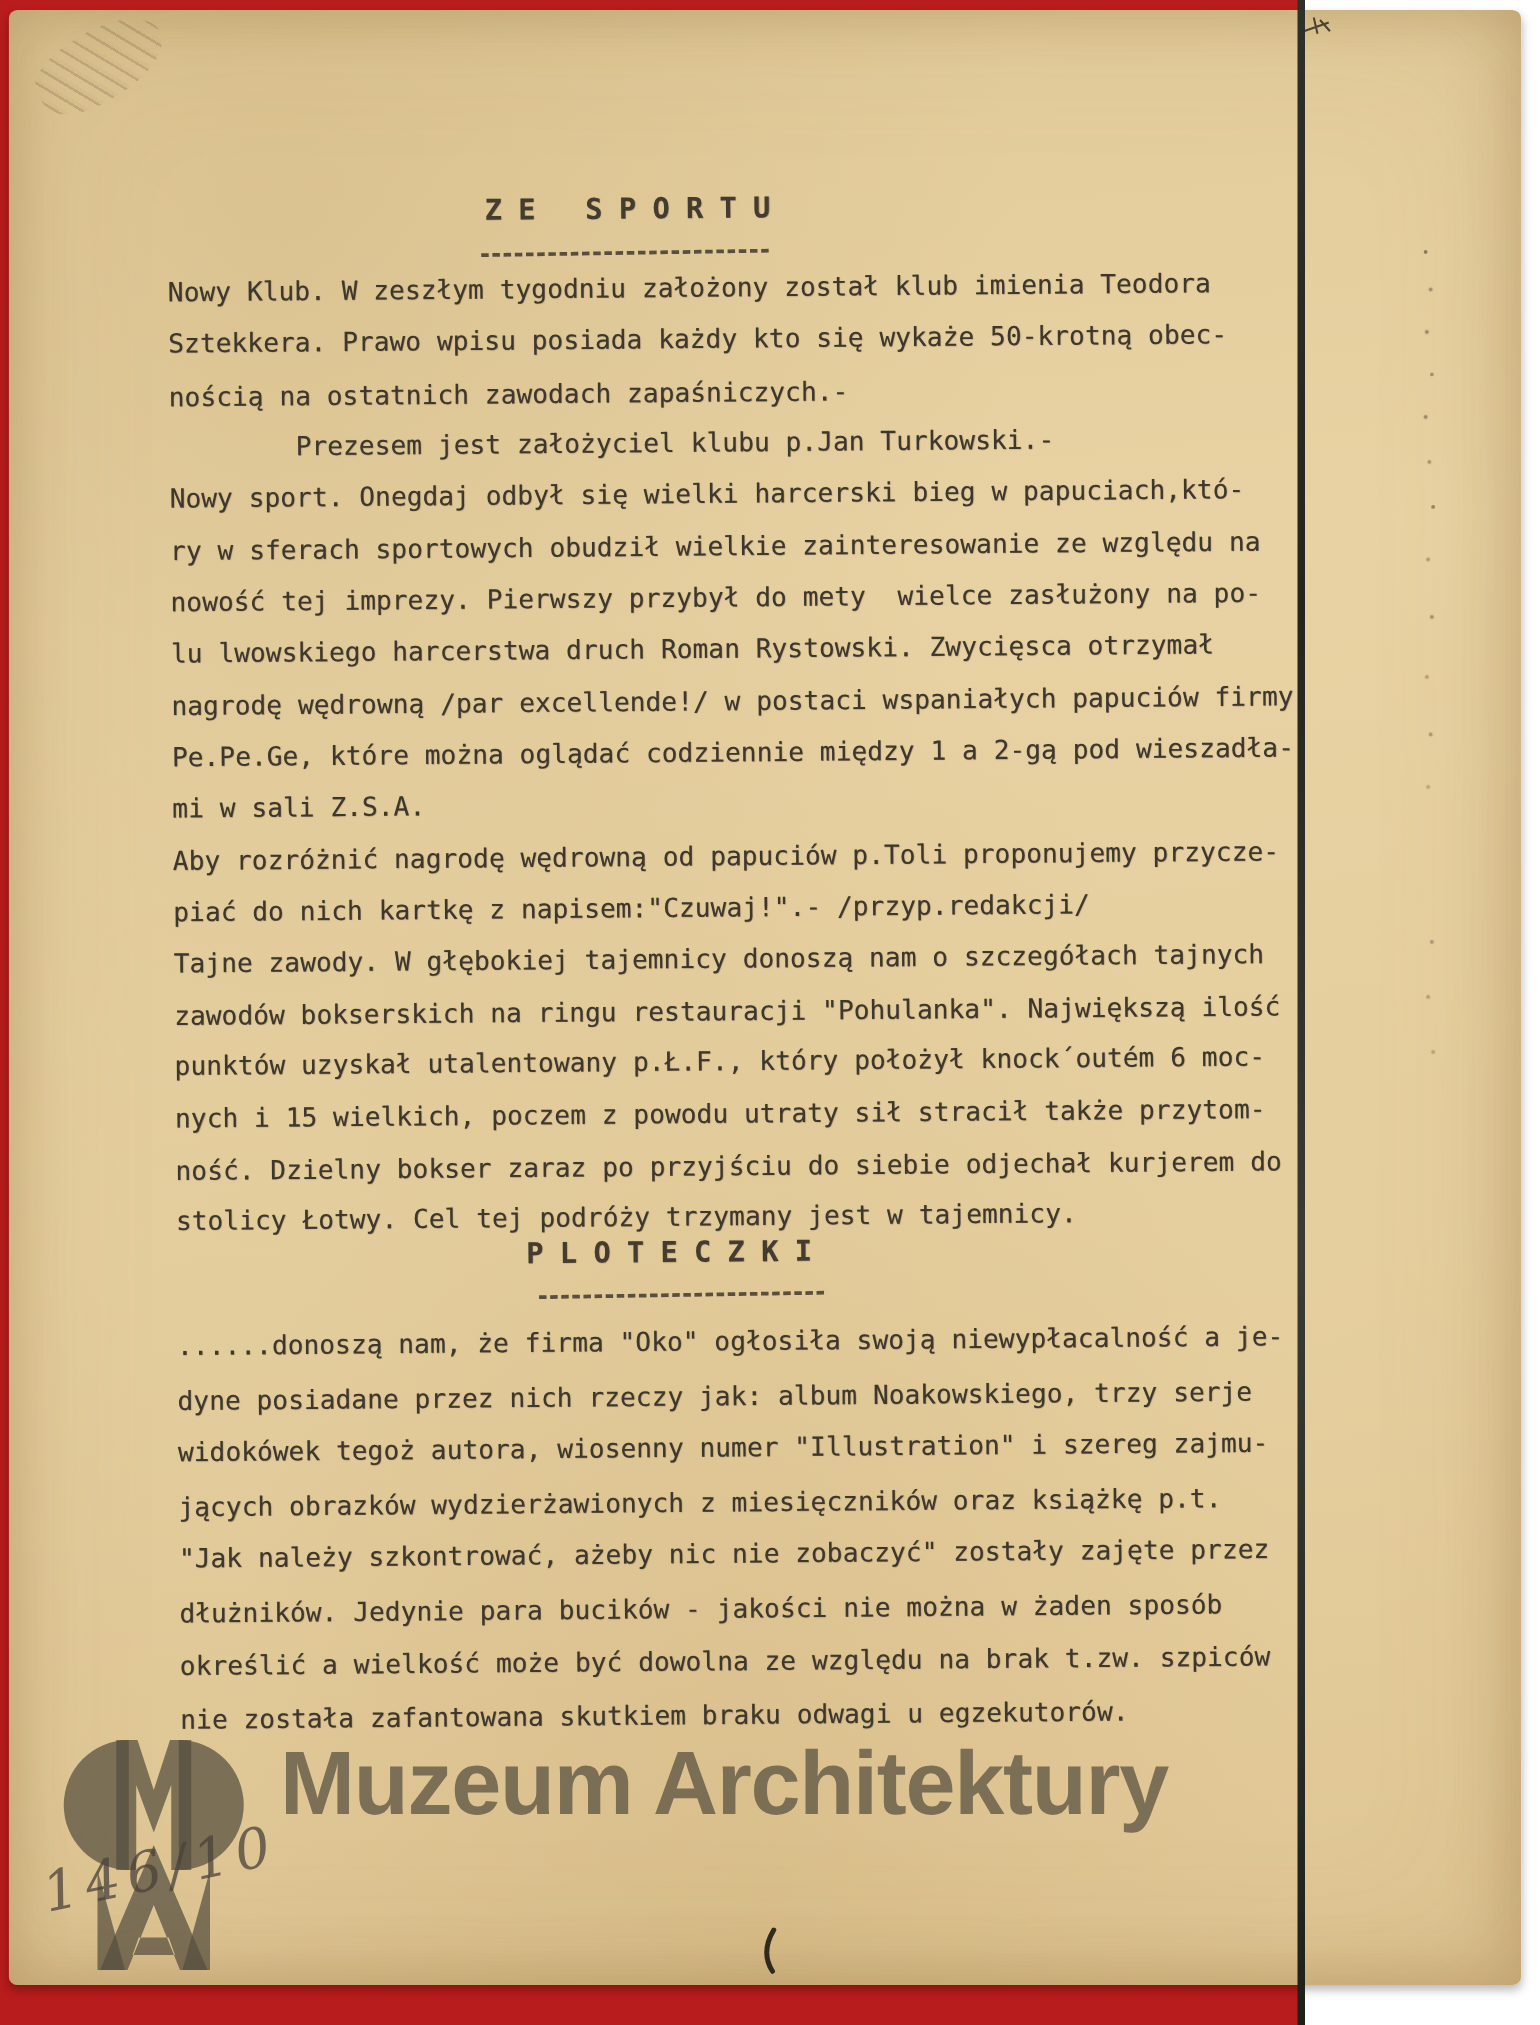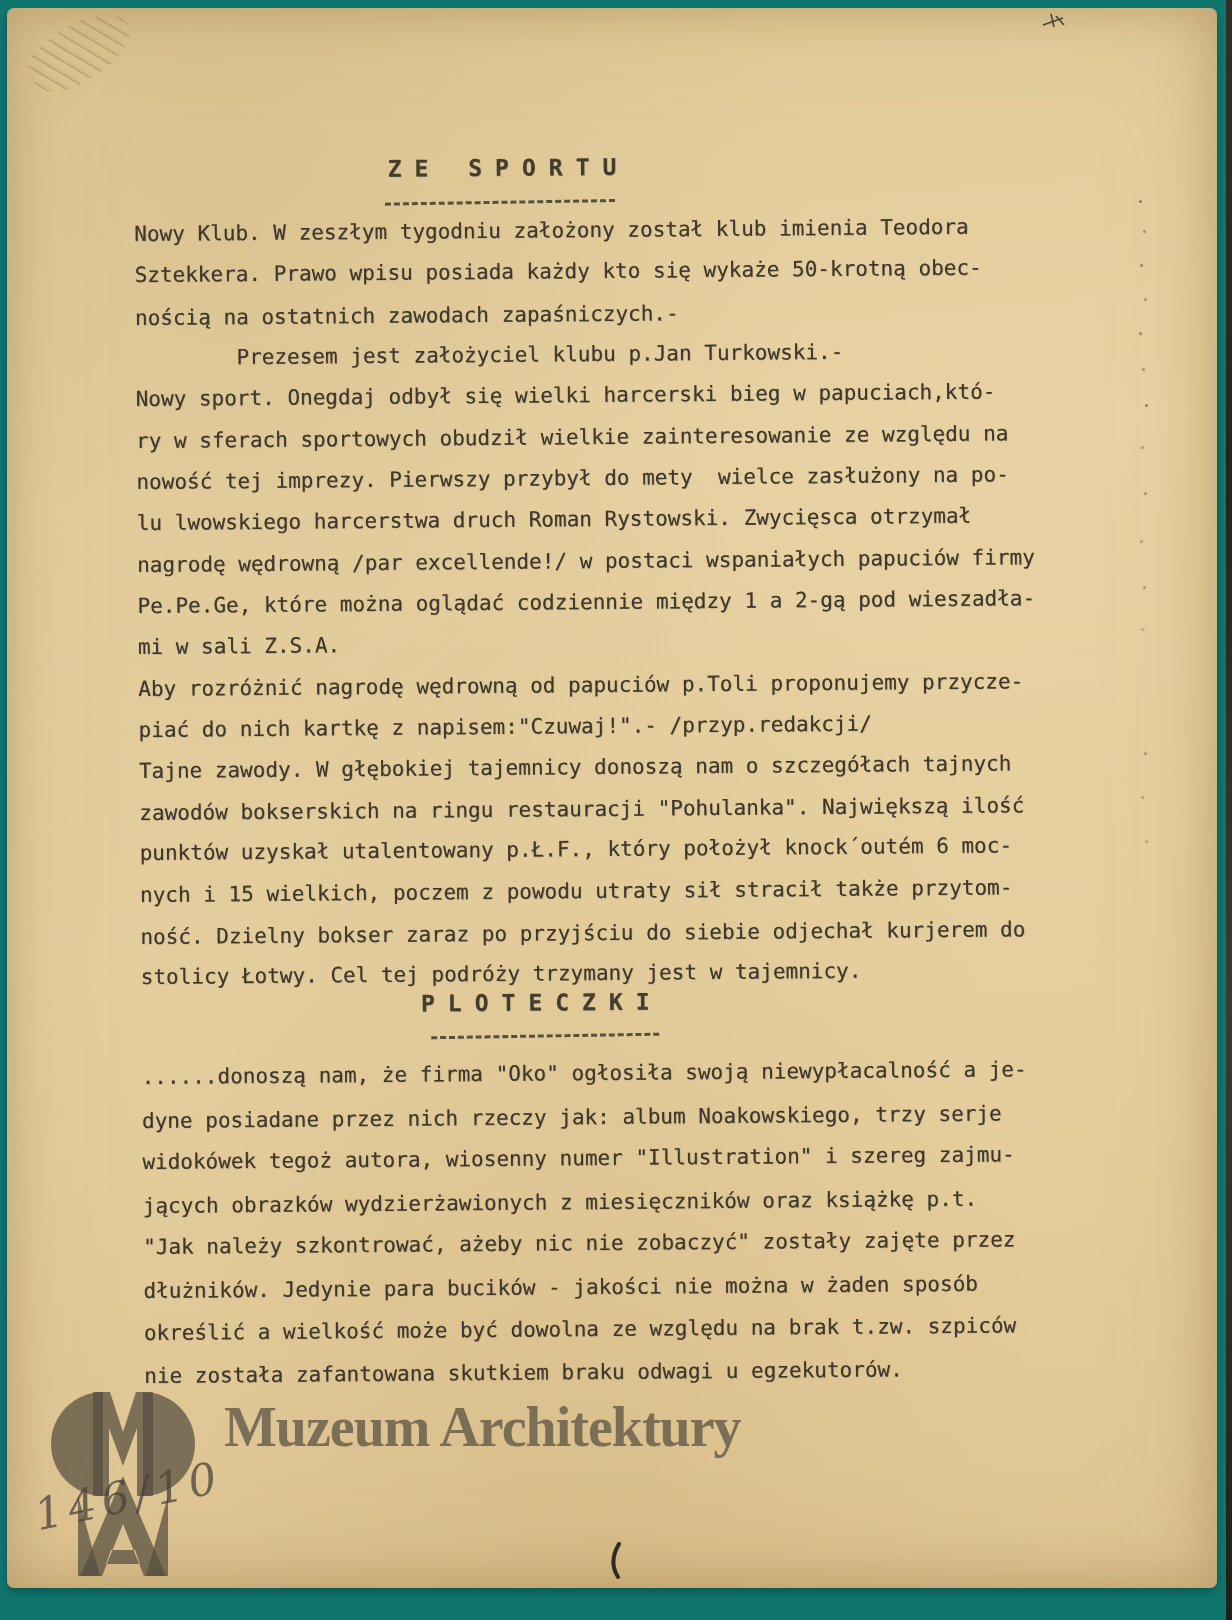--- a/index.html
+++ b/index.html
@@ -1,17 +1,17 @@
 <!DOCTYPE html>
 <html lang="pl"><head>
 <meta charset="utf-8">
 <style>
   html,body{margin:0;padding:0;}
   body{width:1232px;height:1620px;overflow:hidden;font-family:"DejaVu Sans Mono",monospace;}
-  .scan{position:relative;width:1232px;height:1620px;background:#0f766e;}
+  .scan{position:relative;width:1044px;height:1620px;background:#b91c1c;}
 
   
   .right-scan-line{position:absolute;right:0;top:0;width:6px;height:1620px;
     background:linear-gradient(to bottom,#2e3029 0%,#23251e 30%,#3a3c34 62%,#1e201a 100%);}
 
   
   .paper{position:absolute;left:7px;top:8px;width:1210px;height:1580px;border-radius:7px;
     background:
       radial-gradient(ellipse at 18% 10%, rgba(185,155,100,.22), transparent 42%),
       radial-gradient(ellipse at 85% 68%, rgba(235,212,162,.30), transparent 46%),
@@ -53,22 +53,22 @@
   .lines{position:absolute;left:127px;white-space:pre;font-size:21px;}
   .l1{top:206px;line-height:41.3px;}
   .l2{top:1048px;line-height:42.6px;}
   .typed-line{height:auto;}
   .l1 .typed-line:nth-child(3n){transform:translateY(1px);}
   .l2 .typed-line:nth-child(2n){transform:translateY(1px);}
 
   
   .watermark{position:absolute;left:41px;top:1372px;display:flex;align-items:flex-start;}
   .wm-logo{width:150px;height:200px;flex:none;}
-  .wm-text{margin-left:26px;margin-top:2px;font-family:Liberation Serif, serif;font-weight:bold;
-    font-size:56px;line-height:90px;letter-spacing:-1px;color:rgba(84,78,62,.72);}
+  .wm-text{margin-left:26px;margin-top:2px;font-family:Liberation Sans, sans-serif;font-weight:bold;
+    font-size:72px;line-height:90px;letter-spacing:-1px;color:rgba(84,78,62,.72);}
 
   
   .pencil{position:absolute;left:26px;top:1462px;font-family:"DejaVu Serif",serif;font-style:italic;
     font-size:44px;letter-spacing:6px;transform:rotate(-12deg);color:rgba(72,66,58,.75);}
 
   
   .pen-stroke{position:absolute;left:600px;top:1534px;}
 </style>
 </head>
 <body>

